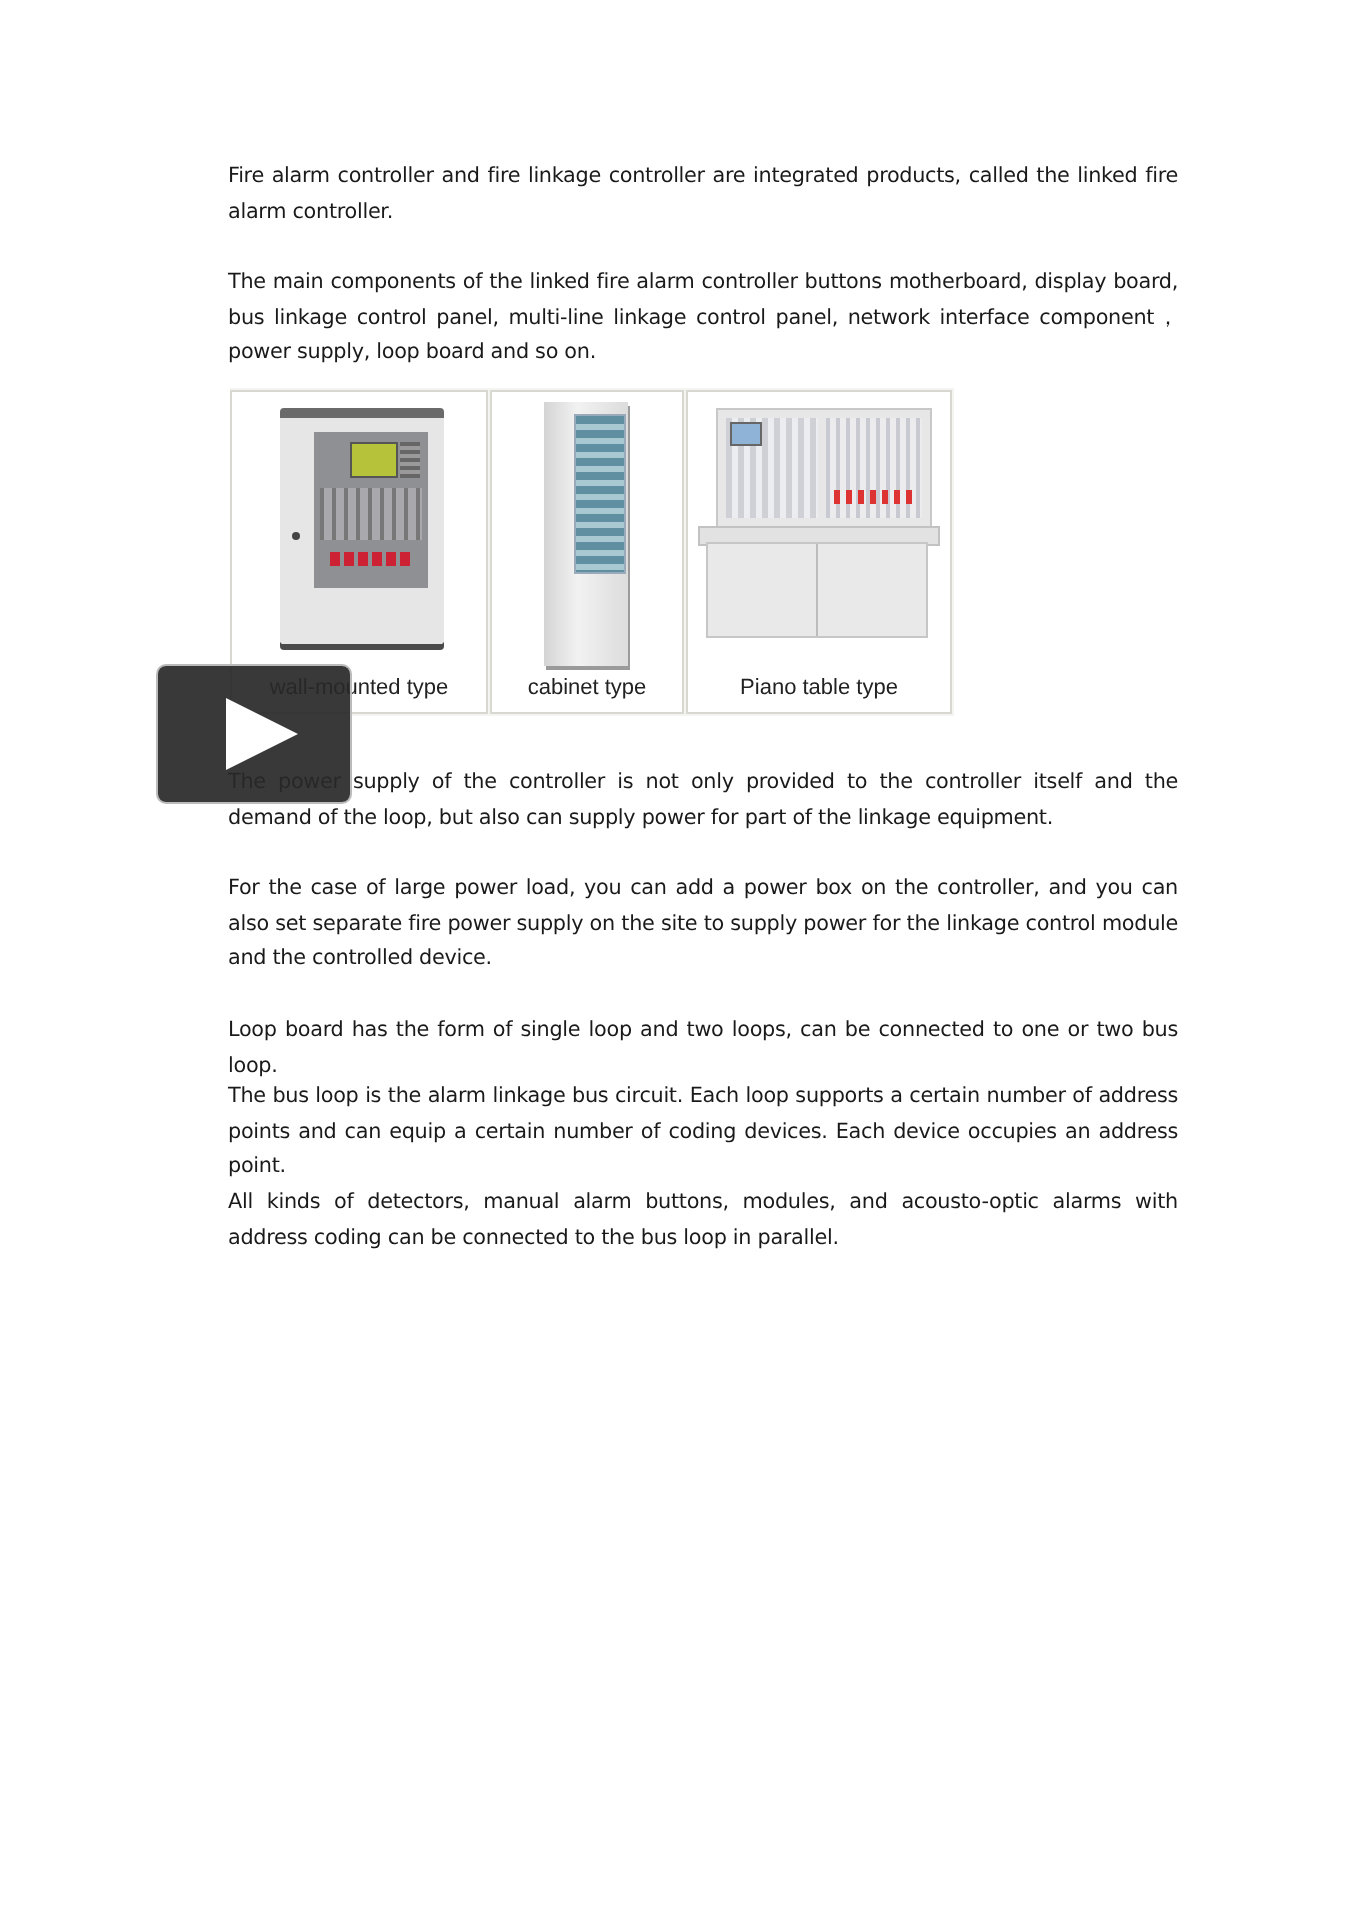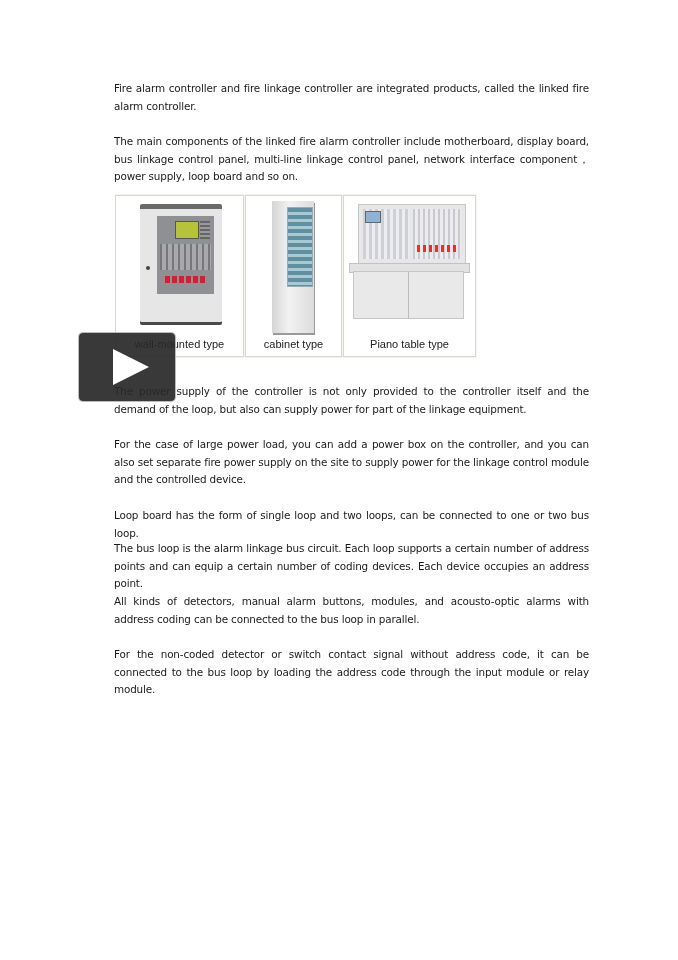--- a/index.html
+++ b/index.html
@@ -49,21 +49,21 @@
     .play .tri { position: absolute; left: 34px; top: 16px; width: 0; height: 0;
                  border-top: 18px solid transparent; border-bottom: 18px solid transparent;
                  border-left: 36px solid #ffffff; }
   </style>
 </head>
 <body>
 
 <div class="page">
 
   <p class="para" style="top:80px;">Fire alarm controller and fire linkage controller are integrated products, called the linked fire alarm controller.</p>
-  <p class="para" style="top:133px;">The main components of the linked fire alarm controller include motherboard, display board, bus linkage control panel, multi-line linkage control panel, network interface component， power supply, loop board and so on.</p>
+  <p class="para" style="top:133px;">The main components of the linked fire alarm controller buttons motherboard, display board, bus linkage control panel, multi-line linkage control panel, network interface component， power supply, loop board and so on.</p>
 
   <div class="figure">
     <div class="panel" style="left:0; width:129px;">
       <div class="wall">
         <div class="face">
           <div class="lcd"></div>
             <div class="keys"></div>
             <div class="grid"></div>
             <div class="reds"></div>
         </div>
@@ -90,19 +90,18 @@
         </div>
       <div class="cap">cabinet type</div>
     </div>
   </div>
 
   <p class="para" style="top:383px;">The power supply of the controller is not only provided to the controller itself and the demand of the loop, but also can supply power for part of the linkage equipment.</p>
   <p class="para" style="top:507px;">Loop board has the form of single loop and two loops, can be connected to one or two bus loop.</p>
   <p class="para" style="top:436px;">For the case of large power load, you can add a power box on the controller, and you can also set separate fire power supply on the site to supply power for the linkage control module and the controlled device.</p>
   <p class="para" style="top:593px;">All kinds of detectors, manual alarm buttons, modules, and acousto-optic alarms with address coding can be connected to the bus loop in parallel.</p>
   <p class="para" style="top:540px;">The bus loop is the alarm linkage bus circuit. Each loop supports a certain number of address points and can equip a certain number of coding devices. Each device occupies an address point.</p>
-  <p class="para" style="top:646px;">For the non-coded detector or switch contact signal without address code, it can be connected to the bus loop by loading the address code through the input module or relay module.</p>
 
   <div class="play">
     <div class="tri"></div>
   </div>
 
 </div>
 
 </body></html>

